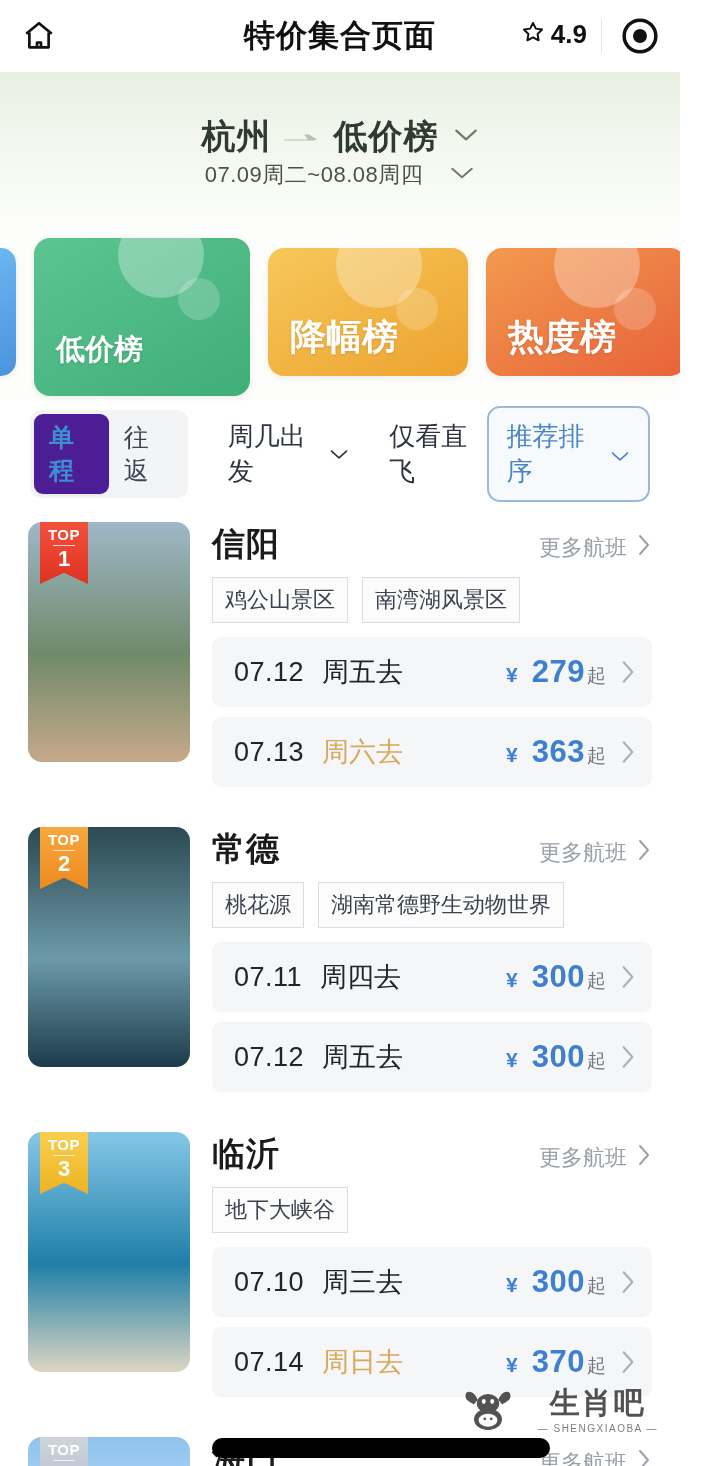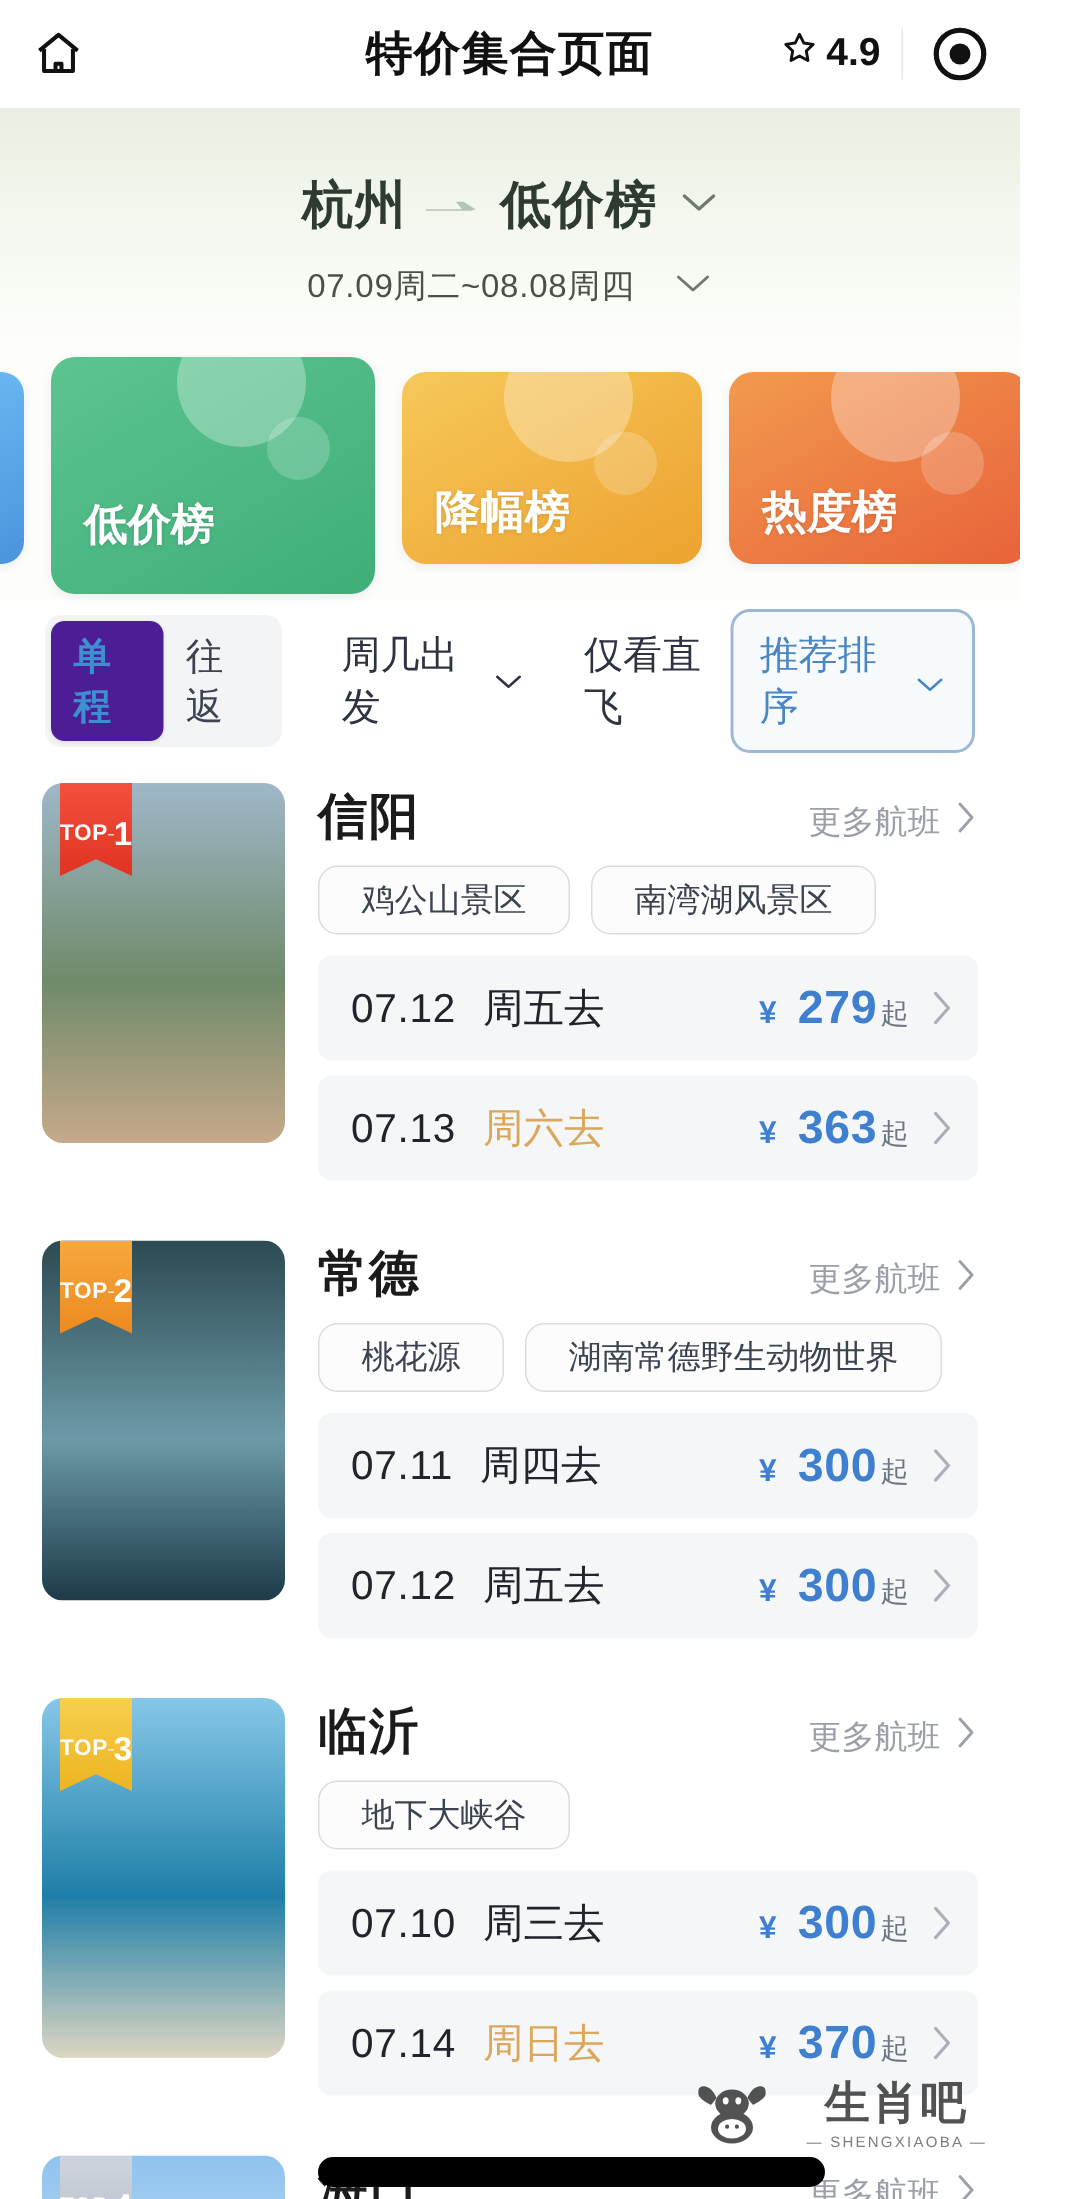--- a/index.html
+++ b/index.html
@@ -30,33 +30,33 @@
   .hero {
     height: 158px;
     background: linear-gradient(180deg, #e9efe2 0%, #f3f7ee 45%, #fdfefb 100%);
     display: flex; flex-direction: column; align-items: center; justify-content: flex-start;
     padding-top: 42px;
   }
   .hero-route { display: flex; align-items: center; gap: 10px; }
   .hero-city, .hero-board { font-size: 34px; font-weight: bold; color: #2f3b32; letter-spacing: 1px; }
   .plane-arrow { width: 42px; height: 18px; display:flex; align-items:center; }
   .hero-caret { margin-left: 4px; }
-  .hero-dates { display: flex; align-items: center; gap: 26px; margin-top: 16px; }
+  .hero-dates { display: flex; align-items: center; gap: 26px; }
   .hero-dates-text { font-size: 22px; color: #4a5247; letter-spacing: .5px; }
 
   
   .tabs-wrap { position: relative; height: 170px; background: #fdfefb; }
   .tabs-row { display: flex; align-items: flex-start; gap: 18px; padding-left: 0; height: 170px; }
   .tab-card {
     position: relative; flex: 0 0 auto; width: 200px; height: 128px; margin-top: 18px;
     border-radius: 16px; overflow: hidden; display: flex; align-items: flex-end;
     box-shadow: 0 2px 7px rgba(0,0,0,.07);
   }
   .tab-card .tab-label {
-    position: relative; z-index: 2; color: #ffffff; font-size: 30px; font-weight: bold;
+    position: relative; z-index: 2; color: #ffffff; font-size: 36px; font-weight: bold;
     padding: 0 0 14px 22px; text-shadow: 0 1px 3px rgba(0,0,0,.12); white-space: nowrap;
   }
   .tab-card.active { width: 216px; height: 158px; margin-top: 8px; }
   .tab-card.active .tab-label { font-size: 29px; padding-bottom: 26px; }
   .tab-card.edge-left { width: 30px; margin-left: -14px; }
   .tab-card.edge-right { width: 110px; }
   .blob { position: absolute; border-radius: 50%; }
 
   
   .filters {
@@ -76,36 +76,36 @@
   
   .list { padding: 0 28px; }
   .dest { display: flex; gap: 22px; padding-top: 14px; padding-bottom: 16px; }
   .thumb {
     position: relative; flex: 0 0 auto; width: 162px; height: 240px;
     border-radius: 14px; overflow: hidden;
   }
   .thumb-inner { position: absolute; inset: 0; }
   .badge {
     position: absolute; left: 12px; top: 0; width: 48px; height: 62px; z-index: 4;
-    display: flex; flex-direction: row; align-items: center; justify-content: flex-start;
+    display: flex; flex-direction: column; align-items: center; justify-content: flex-start;
     padding-top: 5px; color: #fff;
     clip-path: polygon(0 0, 100% 0, 100% 100%, 50% 82%, 0 100%);
   }
   .badge-top { font-size: 15px; font-weight: bold; letter-spacing: .5px; line-height: 1; }
   .badge-sep { width: 22px; height: 1px; background: rgba(255,255,255,.75); margin: 3px 0 2px; }
   .badge-num { font-size: 22px; font-weight: bold; line-height: 1; }
 
   .dest-body { flex: 1 1 auto; min-width: 0; }
   .dest-head { display: flex; align-items: baseline; }
   .dest-city { font-size: 33px; font-weight: bold; color: #1b1b1b; letter-spacing: 1px; }
   .more { margin-left: auto; display: flex; align-items: center; gap: 9px; font-size: 22px; color: #9aa0a8; }
   .tags { display: flex; gap: 14px; margin-top: 10px; flex-wrap: nowrap; }
   .tag {
-    border: 1px solid #d9dde2; background: #fcfcfd; border-radius: 13px;
-    font-size: 22px; color: #3c4350; padding: 7px 28px; white-space: nowrap;
+    border: 1px solid #d9dde2; background: #fcfcfd; border-radius: 0;
+    font-size: 22px; color: #3c4350; padding: 7px 12px; white-space: nowrap;
   }
   .flights { margin-top: 14px; }
   .flight {
     display: flex; align-items: center; background: #f4f6f8;
     border-radius: 9px; height: 70px; padding: 0 16px 0 22px; margin-bottom: 10px;
   }
   .f-date { font-size: 27px; color: #20242b; letter-spacing: .5px; }
   .f-day { font-size: 27px; color: #20242b; margin-left: 18px; }
   .f-day.weekend { color: #d9a85c; }
   .f-price { margin-left: auto; display: flex; align-items: baseline; color: #3e80cf; }

